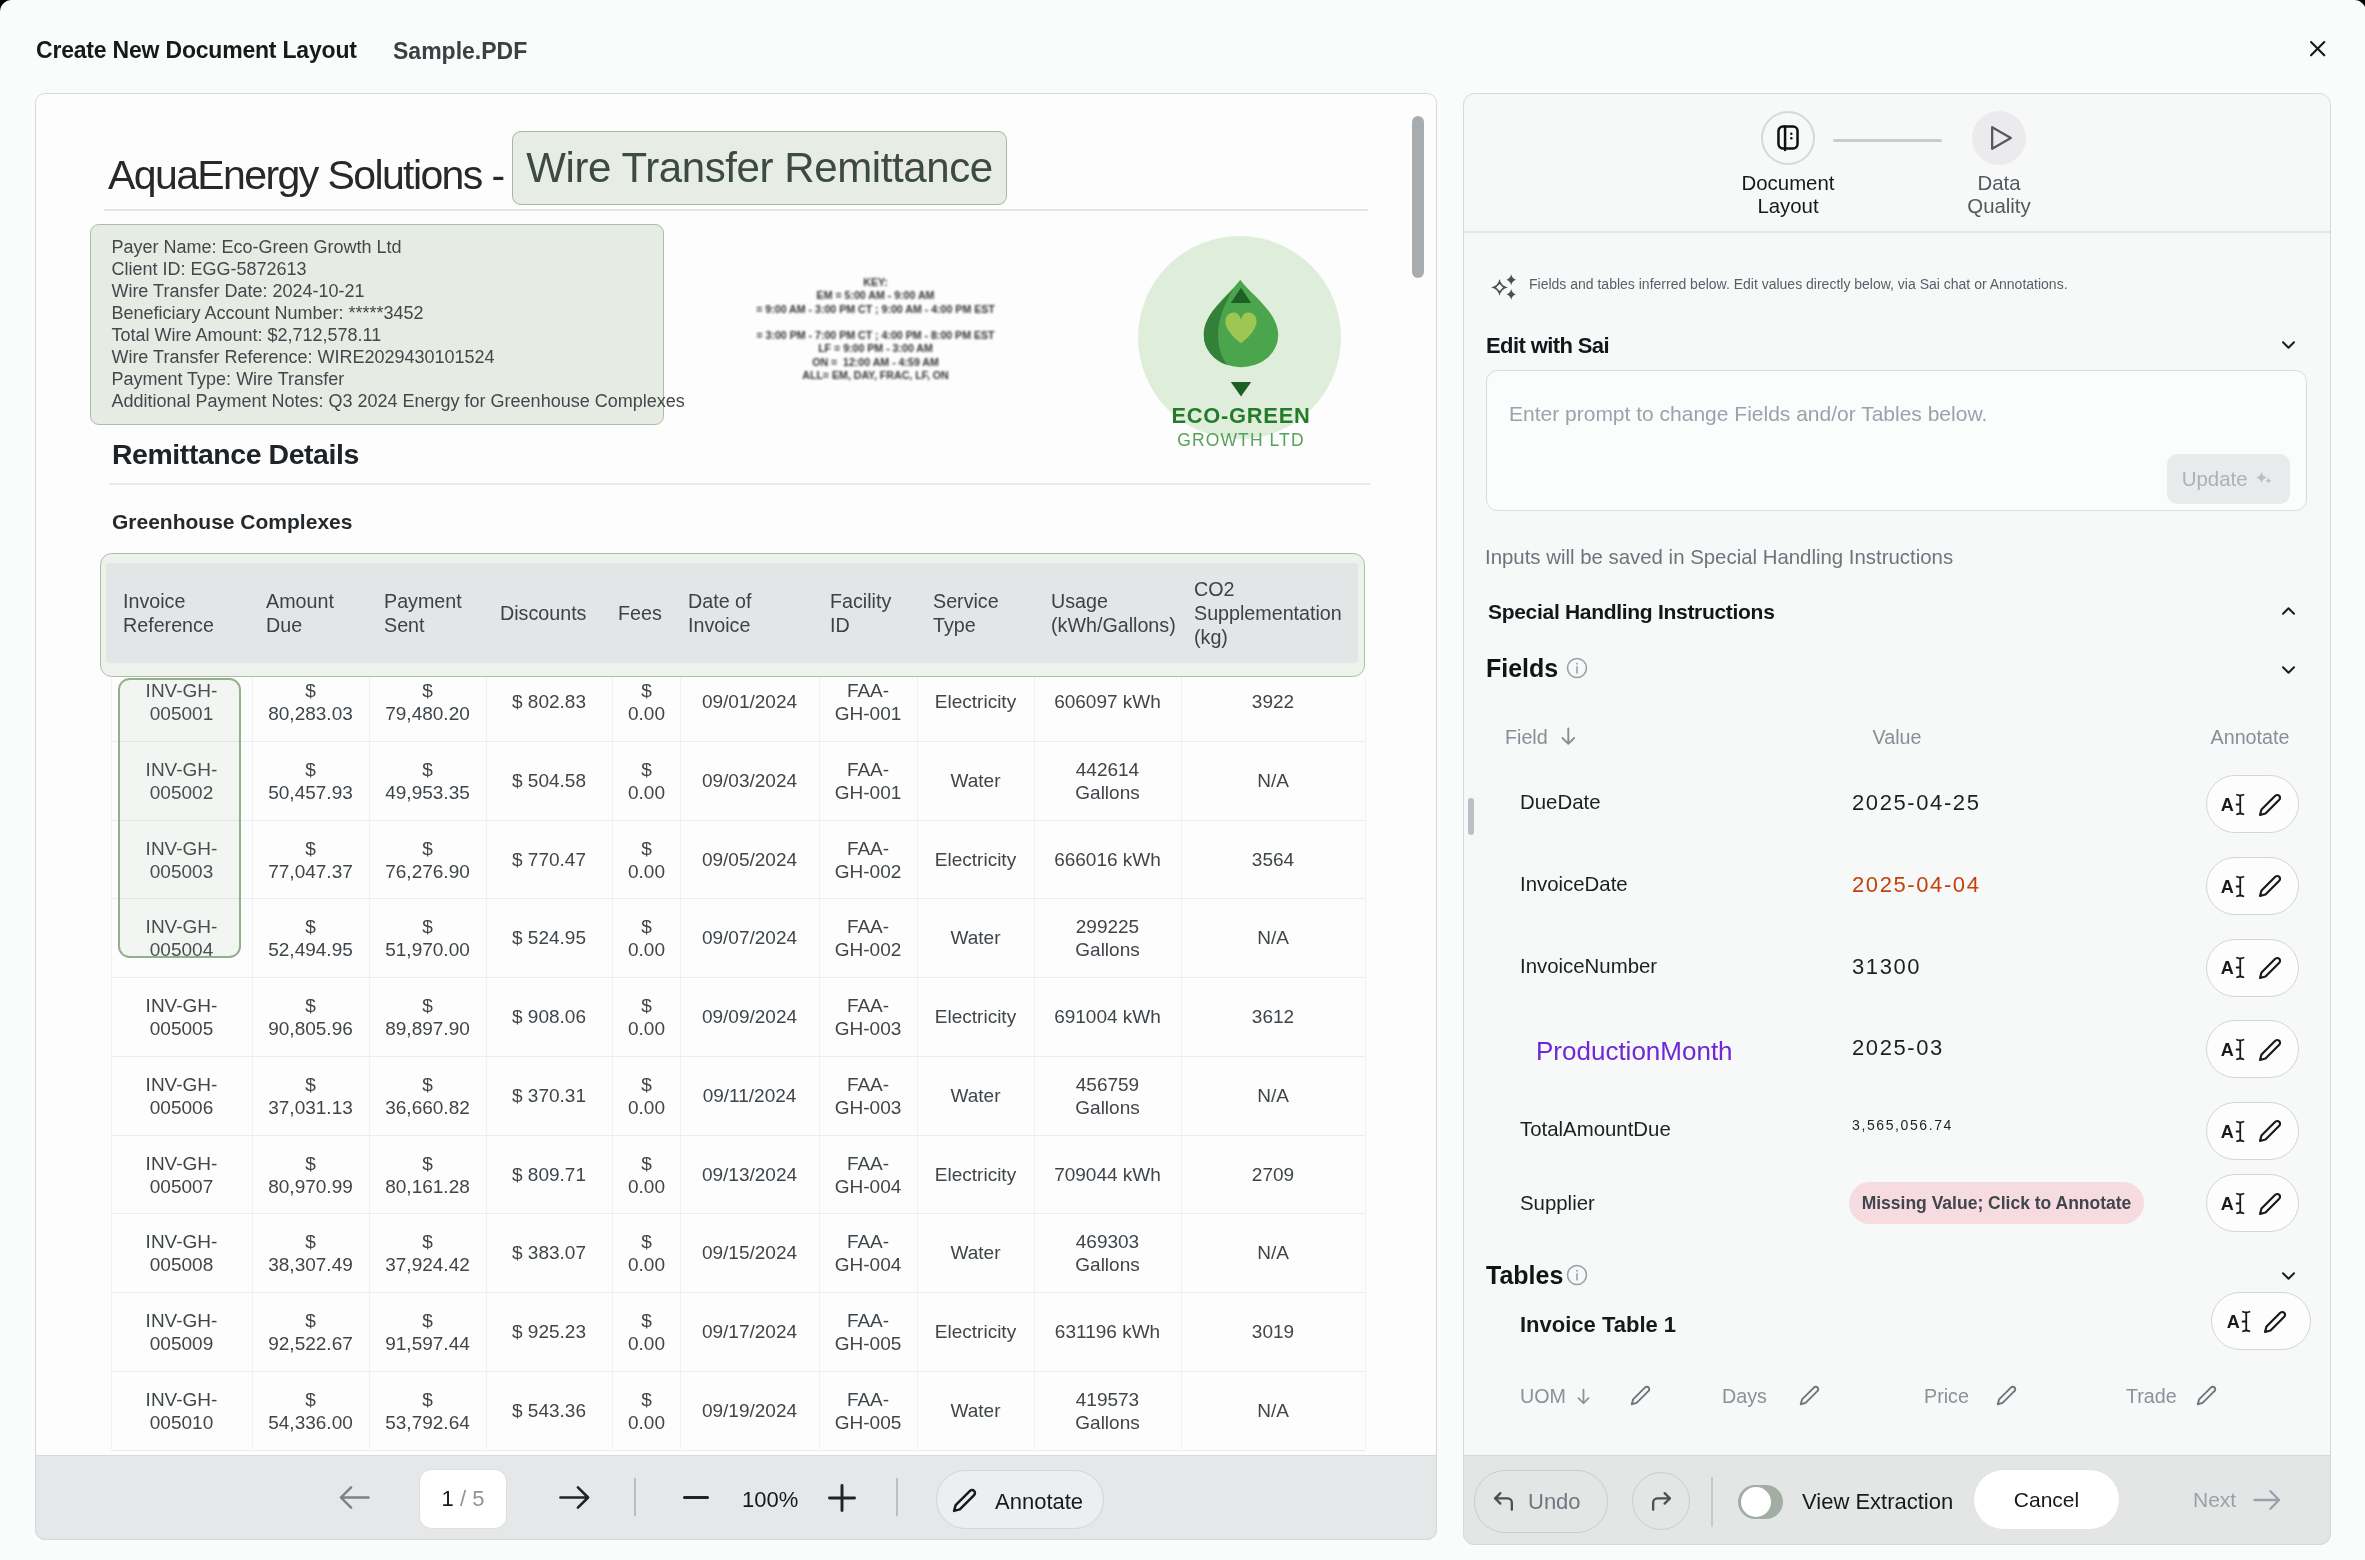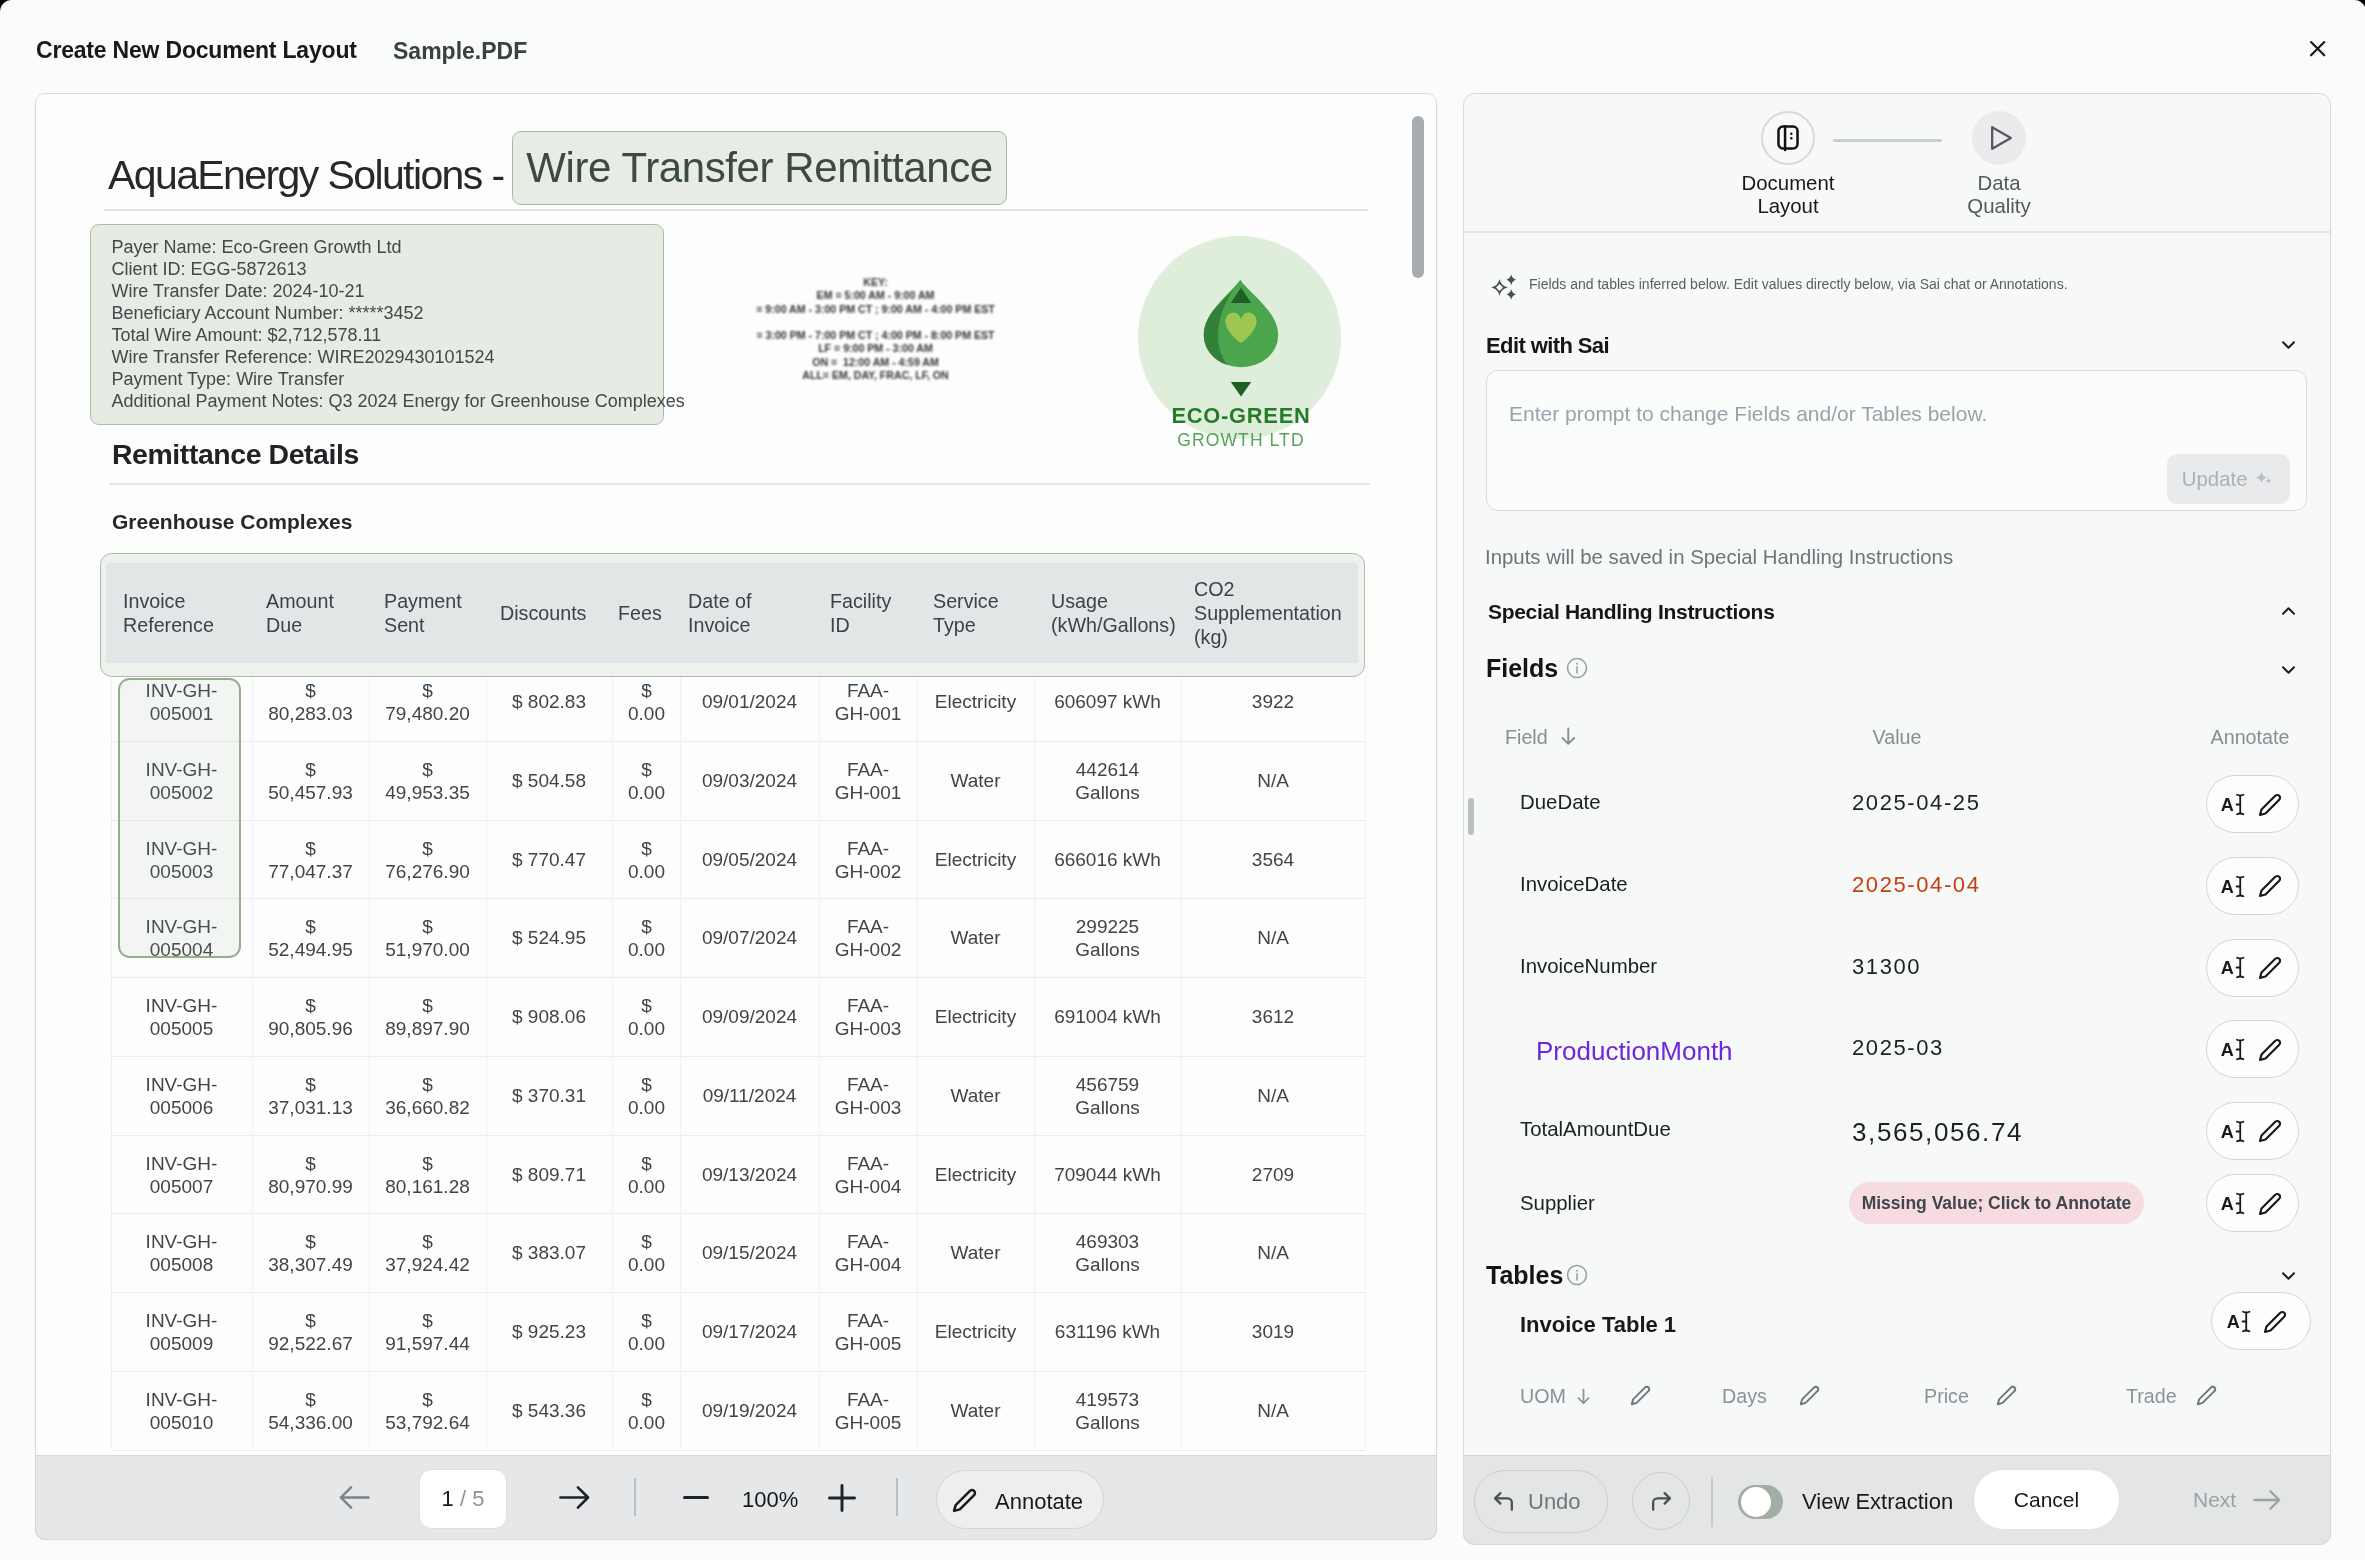--- a/index.html
+++ b/index.html
@@ -333,21 +333,21 @@
         <path d="M28 5 V29"></path>
         <path d="M23.5 3.5 Q28 5.5 32.5 3.5" fill="none"></path>
         <path d="M23.5 30.5 Q28 28.5 32.5 30.5" fill="none"></path>
         <path d="M23 17 H28"></path>
       </g>
     </svg>
 <svg class="a" style="left:2258px;top:1038px" width="24" height="24" viewBox="0 0 24 24" fill="none" stroke="#17191b" stroke-width="2.2" stroke-linecap="round" stroke-linejoin="round">
       <path d="M17 3a2.85 2.83 0 1 1 4 4L7.5 20.5 2 22l1.5-5.5Z"></path>
     </svg>
     <div class="a" style="left:1520px;top:1118px;font-size:20.4px;color:#1c2023">TotalAmountDue</div>
-<div class="a" style="left:1852px;top:1117px;font-size:26px;color:#1c2023;letter-spacing:1.6px">3,565,056.74</div>
+<div class="a" style="left:1852px;top:1117px;font-size:14px;color:#1c2023;letter-spacing:1.6px">3,565,056.74</div>
 <div class="a" style="left:2206px;top:1102px;width:93px;height:58px;background:#fdfdfe;border:1.5px solid #d3d5d8;border-radius:29px"></div>
 <svg class="a" style="left:2220px;top:1119px" width="26" height="25" viewBox="0 0 36 34" fill="none">
       <text x="1" y="26" font-family="Liberation Sans,sans-serif" font-size="25" font-weight="600" fill="#17191b">A</text>
       <g stroke="#17191b" stroke-width="2.5" stroke-linecap="round">
         <path d="M28 5 V29"></path>
         <path d="M23.5 3.5 Q28 5.5 32.5 3.5" fill="none"></path>
         <path d="M23.5 30.5 Q28 28.5 32.5 30.5" fill="none"></path>
         <path d="M23 17 H28"></path>
       </g>
     </svg>

